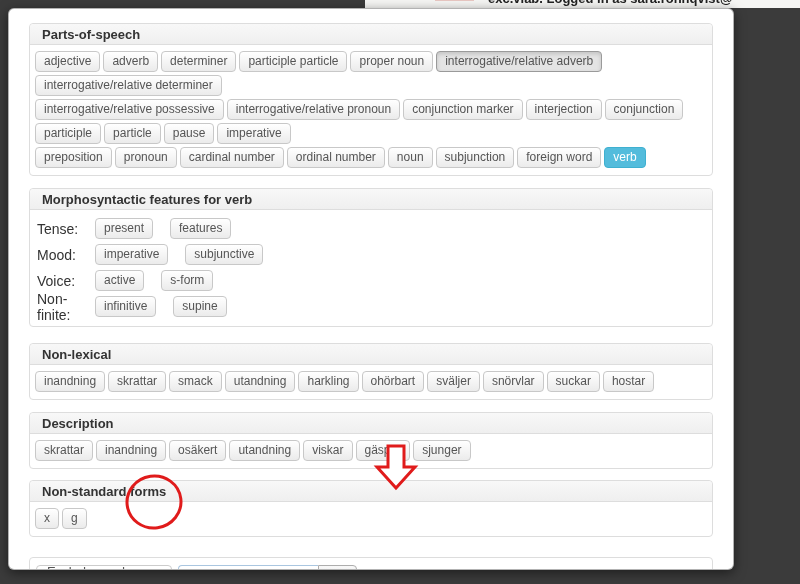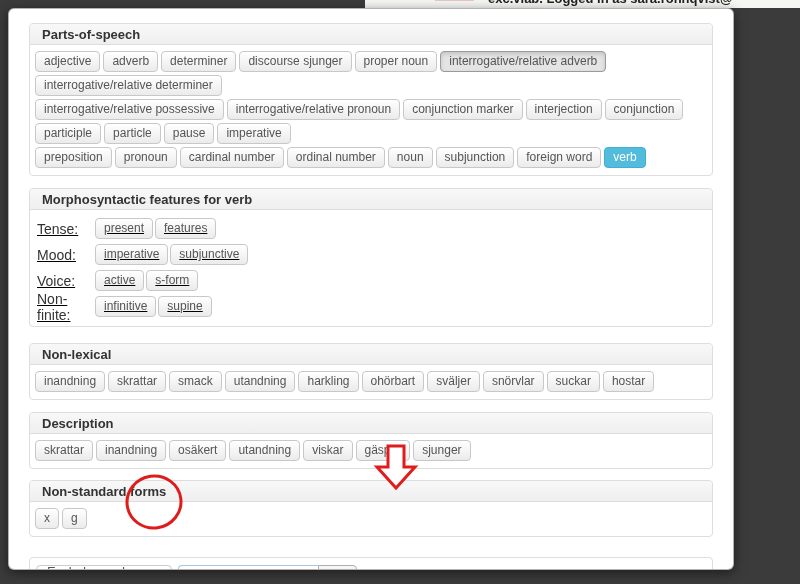--- a/index.html
+++ b/index.html
@@ -24,22 +24,22 @@
   .chip-row { display:flex; flex-wrap:wrap; gap:3px; margin-bottom:3px; }
   .chip-row:last-child { margin-bottom:0; }
   .chip { display:inline-block; padding:3px 8px; font-size:12px; line-height:13px; color:#555;
           background:linear-gradient(#ffffff,#ebebeb); border:1px solid #c8c8c8; border-radius:4px;
           cursor:pointer; white-space:nowrap; }
   .chip.active { background:#e4e4e4; border-color:#9a9a9a; box-shadow:inset 0 2px 4px rgba(0,0,0,.15); }
   .chip.selected { background:#53bcdc; border-color:#3fb0d0; color:#fff; }
 
   .feature-row { display:flex; align-items:center; margin:0 0 5px 2px; height:21px; }
   .feature-label { width:58px; font-size:14px; color:#333; flex:none; }
-  .feature-row .chip { margin-right:2px; }
-  .panel-body.features { padding:8px 5px 4px 5px;text-decoration:underline; }
+  .feature-row .chip { margin-right:17px; }
+  .panel-body.features { padding:8px 5px 4px 5px; }
 
   
   .exclude-box { border:1px solid #ddd; border-radius:4px; margin-bottom:0; padding:7px 6px; display:flex; align-items:center; height:44px; }
   .select-ctl { width:136px; height:28px; border:1px solid #ccc; border-radius:4px; background:#fff;
                 display:flex; align-items:center; justify-content:space-between; padding:0 10px; cursor:pointer; }
   .select-ctl .sel-text { font-size:13px; color:#555; }
   .select-ctl .caret { font-size:8px; color:#555; }
   .input-group { display:flex; margin-left:6px; }
   .text-input { width:140px; height:28px; border:1px solid #aac6e0; border-right:none; border-radius:4px 0 0 4px;
                 font-size:13px; padding:0 8px; outline:none; font-family:"Liberation Sans",sans-serif; }
@@ -63,21 +63,21 @@
 
 <div class="modal">
 
   <div class="panel">
     <div class="panel-heading">Parts-of-speech</div>
     <div class="panel-body">
       <div class="chip-row">
         <span class="chip">adjective</span>
         <span class="chip">adverb</span>
         <span class="chip">determiner</span>
-        <span class="chip">discourse sjunger</span>
+        <span class="chip">participle particle</span>
         <span class="chip">proper noun</span>
         <span class="chip active">interrogative/relative adverb</span>
         <span class="chip">interrogative/relative determiner</span>
       </div>
       <div class="chip-row">
         <span class="chip">interrogative/relative possessive</span>
         <span class="chip">interrogative/relative pronoun</span>
         <span class="chip">conjunction marker</span>
         <span class="chip">interjection</span>
         <span class="chip">conjunction</span>

